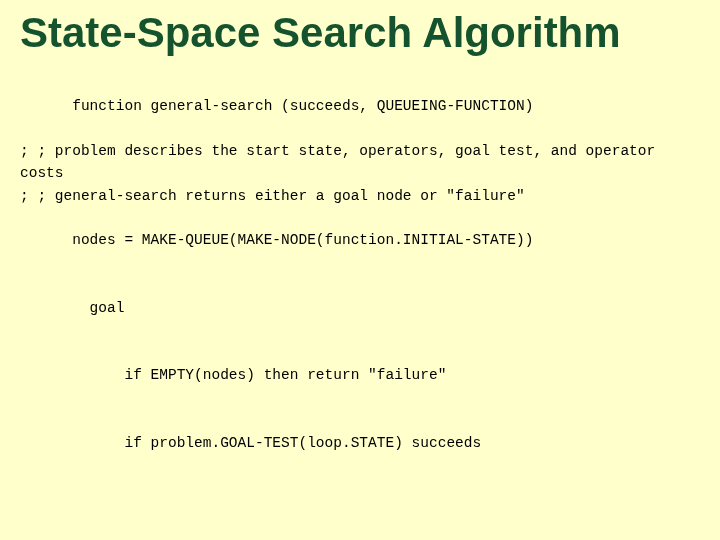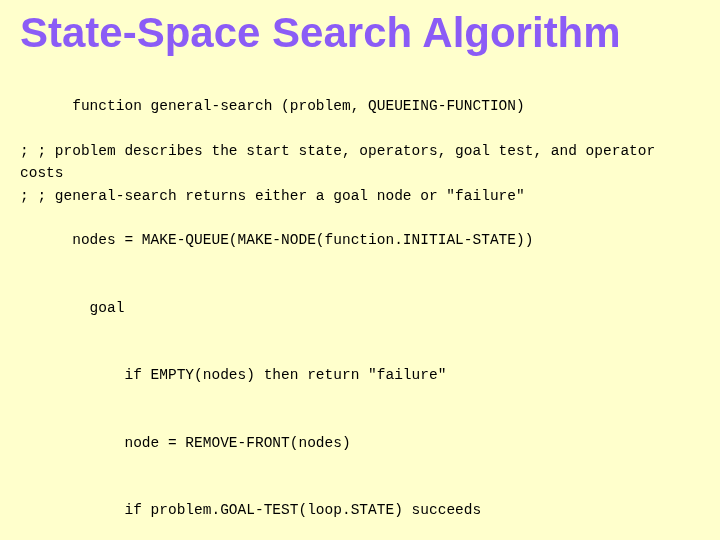--- a/index.html
+++ b/index.html
@@ -19,21 +19,21 @@
     .page-container {
       width: 720px;
       height: 540px;
       background-color: #ffffcc;
       padding: 10px 20px 15px 20px;
     }
 
     .title {
       font-size: 42px;
       font-weight: bold;
-      color: #8b5cf6;
+      color: #14532d;
       font-family: Arial, Helvetica, sans-serif;
       margin-bottom: 16px;
       line-height: 1.1;
     }
 
     .content-area {
       font-family: 'Courier New', Courier, monospace;
       font-size: 14.5px;
       line-height: 1.55;
       color: #000000;
@@ -56,21 +56,21 @@
   </style>
 </head>
 <body>
 
 <div class="page-container">
   <div class="title">State-Space Search Algorithm</div>
 
   <div class="content-area">
 
     <div class="code-line">
-      <span>function general-search (problem, QUEUEING-FUNCTION)</span>
+      <span>function general-search (succeeds, QUEUEING-FUNCTION)</span>
     </div>
 
     <div class="mixed-line">
       <span class="serif">; ; problem describes the start state, operators, goal test, and operator costs</span>
     </div>
     <div class="mixed-line">
       <span class="serif">; ; general-search returns either a goal node or "failure"</span>
     </div>
 
     <div class="code-line">
@@ -78,22 +78,19 @@
     </div>
 
     <div class="code-line">
       <span>  goal</span>
     </div>
 
     <div class="code-line">
       <span>      if EMPTY(nodes) then return "failure"</span>
     </div>
 
-    <div class="code-line">
-      <span>      node = REMOVE-FRONT(nodes)</span>
-    </div>
 
     <div class="code-line">
       <span>      if problem.GOAL-TEST(loop.STATE) succeeds</span>
     </div>
 
   </div>
 </div>
 
 </body></html>

